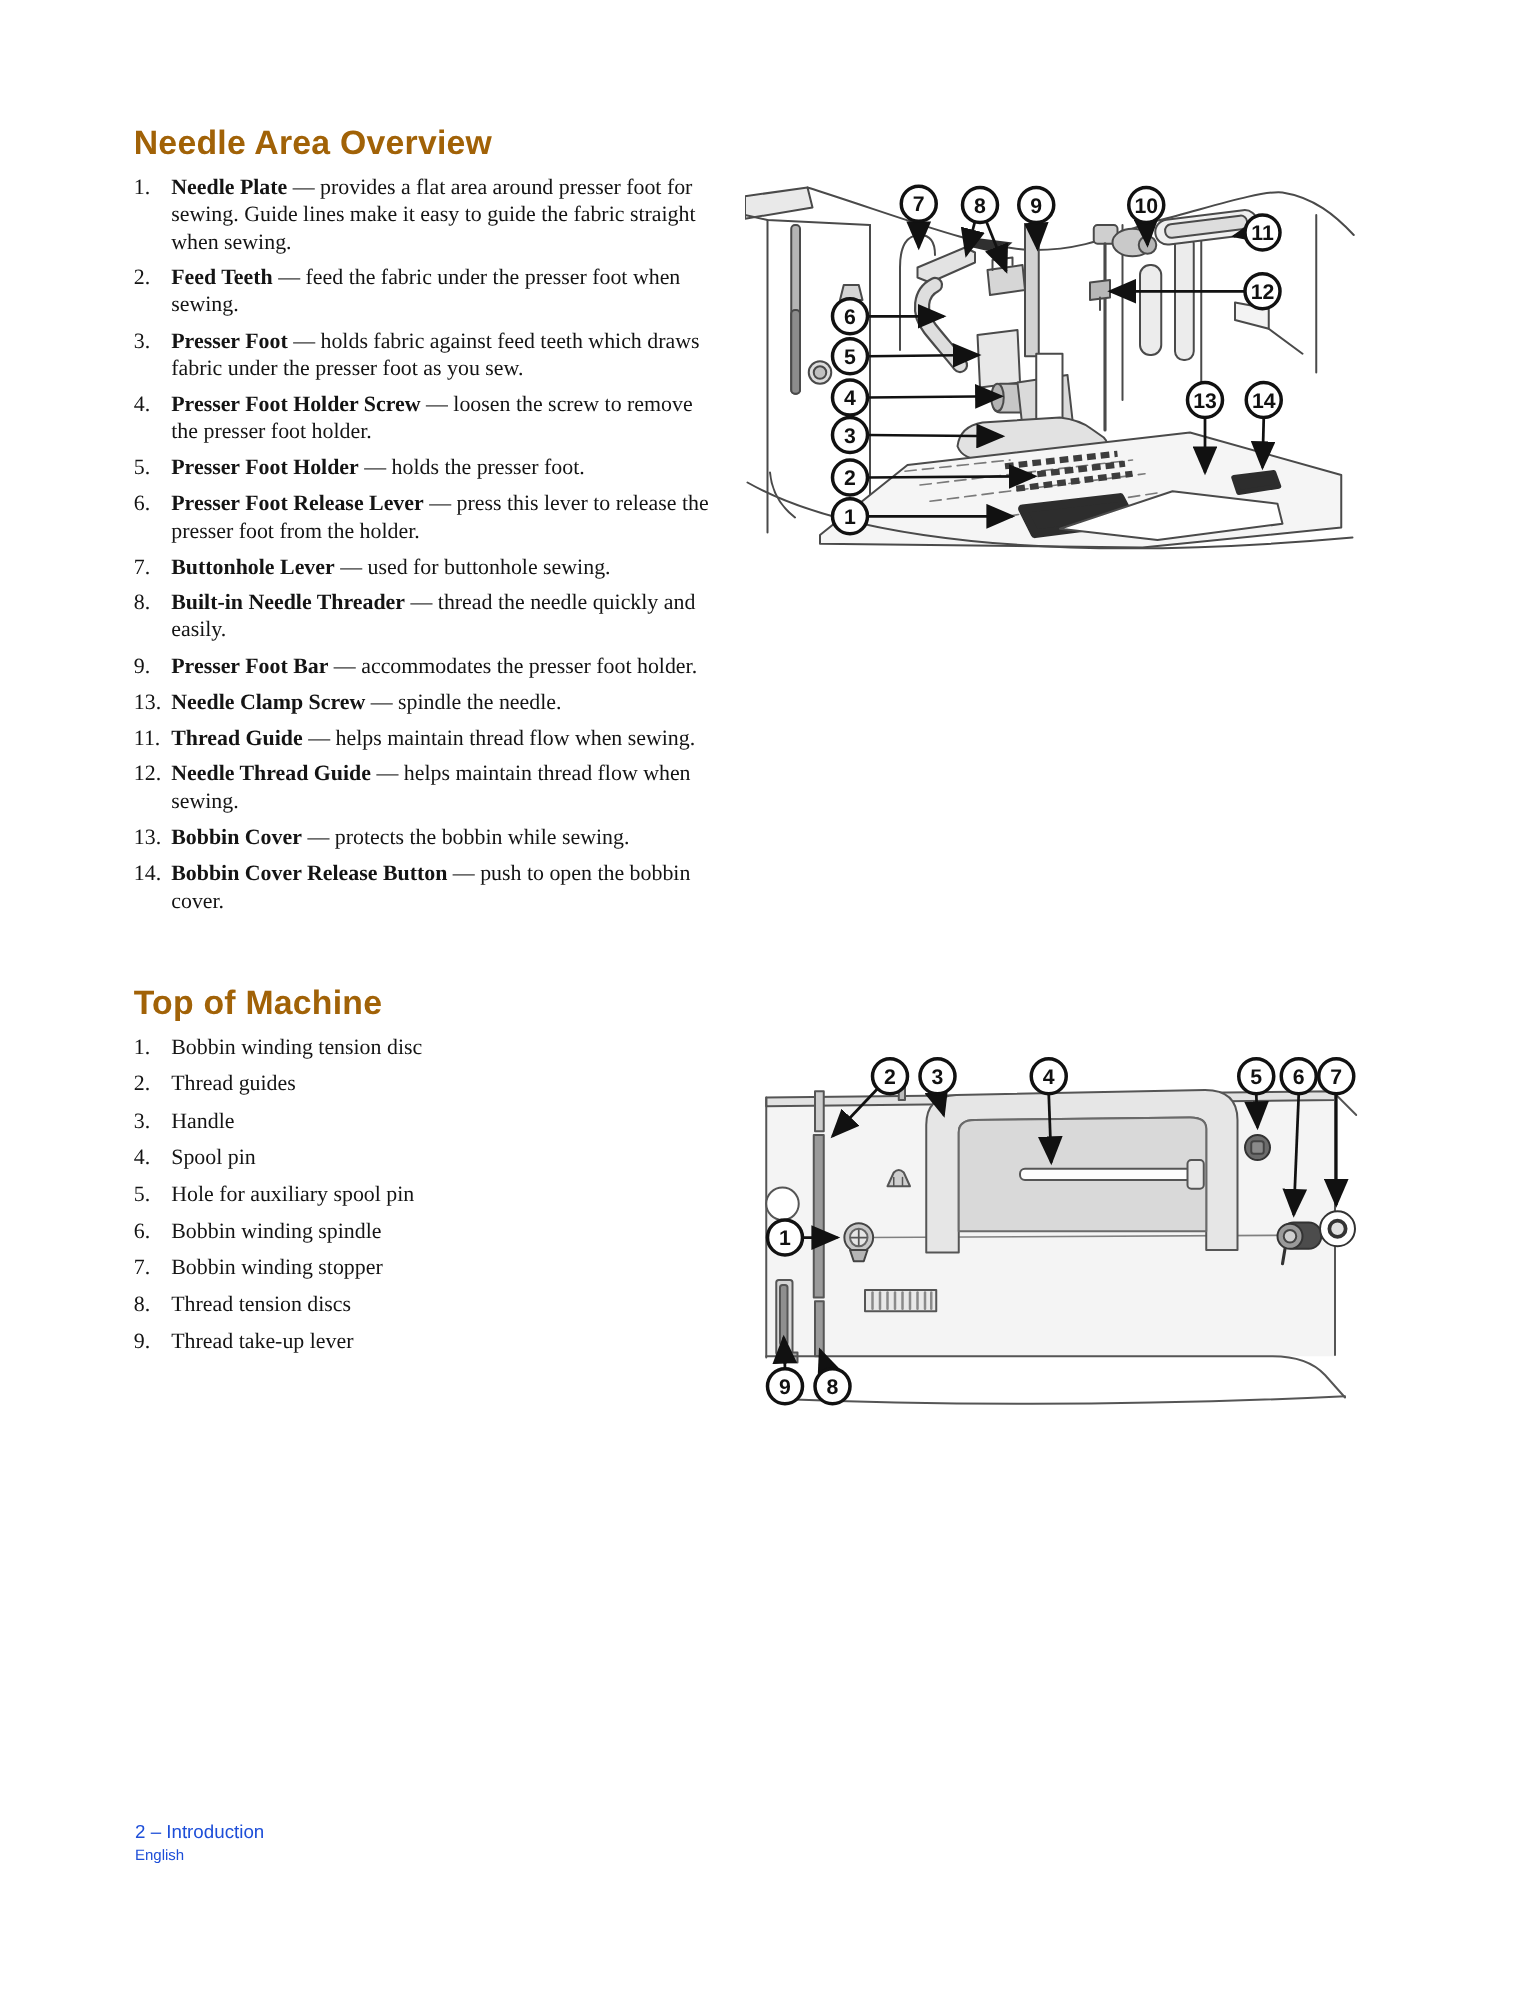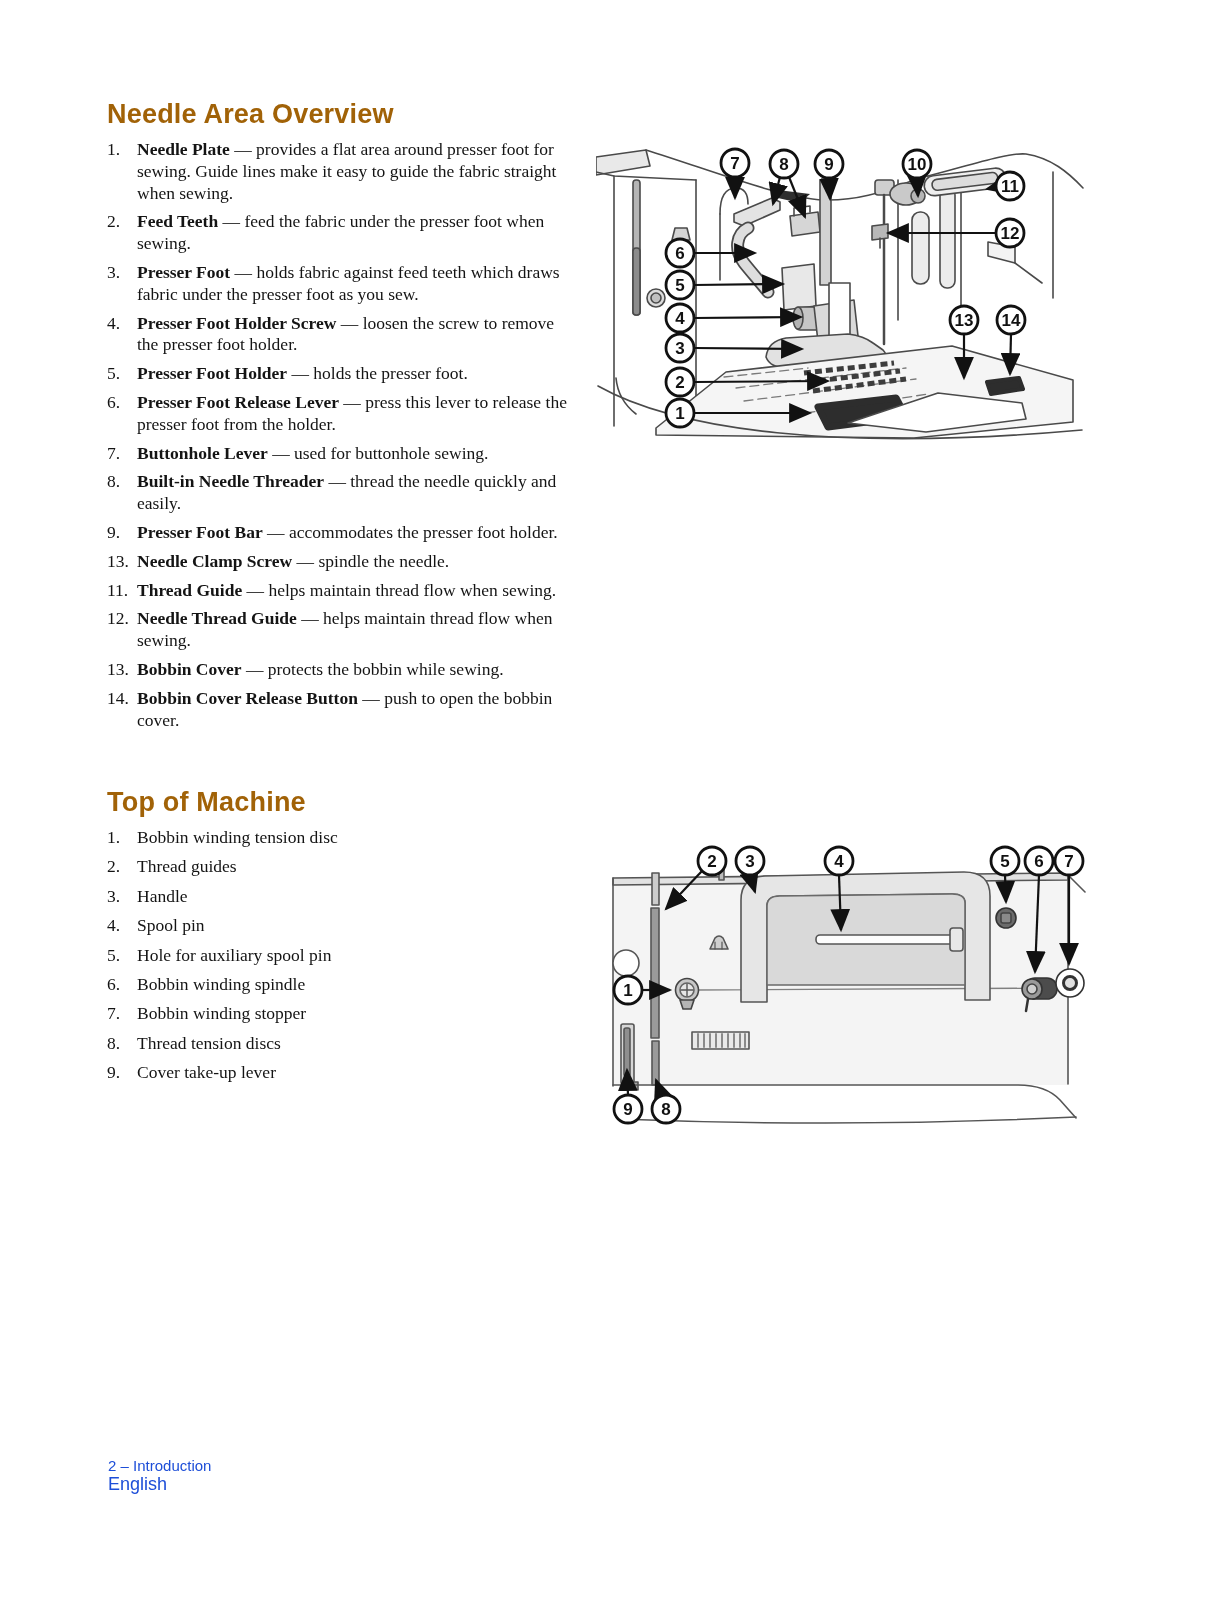--- a/index.html
+++ b/index.html
@@ -10,21 +10,21 @@
   .sec{position:absolute;left:107px;width:472px;}
   .sec .list{margin-top:9px;}
   .li{position:relative;padding-left:30px;margin-bottom:7px;font-size:17.5px;line-height:21.8px;}
   .li .num{position:absolute;left:0;top:0;}
   .li b{font-weight:bold;}
   .li2{margin-bottom:7.6px;}
   .diagram{position:absolute;}
   svg text.co{font-family:"Liberation Sans",sans-serif;font-weight:bold;font-size:17px;fill:#111;}
   .footer{position:absolute;left:108px;top:1456px;font-family:"Liberation Sans",sans-serif;color:#1d4ed8;}
   .footer .f1{font-size:15px;line-height:20px;}
-  .footer .f2{font-size:18px;line-height:17px;}
+  .footer .f2{font-size:12px;line-height:17px;}
 </style>
 </head>
 <body>
 
 <div class="page">
 
   <div class="sec" style="top:98px;">
     <div class="heading">Needle Area Overview</div>
     <div class="list">
       <div class="li"><span class="num">1.</span><b>Needle Plate</b> <span>— provides a flat area around presser foot for sewing. Guide lines make it easy to guide the fabric straight when sewing.</span></div>
@@ -48,21 +48,21 @@
     <div class="heading">Top of Machine</div>
     <div class="list">
       <div class="li li2"><span class="num">1.</span><span>Bobbin winding tension disc</span></div>
       <div class="li li2"><span class="num">2.</span><span>Thread guides</span></div>
       <div class="li li2"><span class="num">3.</span><span>Handle</span></div>
       <div class="li li2"><span class="num">4.</span><span>Spool pin</span></div>
       <div class="li li2"><span class="num">5.</span><span>Hole for auxiliary spool pin</span></div>
       <div class="li li2"><span class="num">6.</span><span>Bobbin winding spindle</span></div>
       <div class="li li2"><span class="num">7.</span><span>Bobbin winding stopper</span></div>
       <div class="li li2"><span class="num">8.</span><span>Thread tension discs</span></div>
-      <div class="li li2"><span class="num">9.</span><span>Cover take-up lever</span></div>
+      <div class="li li2"><span class="num">9.</span><span>Thread take-up lever</span></div>
     </div>
   </div>
 
   <div class="diagram" style="left:596px;top:130px;">
     <svg width="488" height="320" viewBox="0 0 488 320">
       <defs>
         <marker id="m1" markerWidth="11" markerHeight="9" refX="9.5" refY="4.5" orient="auto">
           <path d="M0,0 L10.5,4.5 L0,9 Z" fill="#111"></path>
         </marker>
       </defs>

